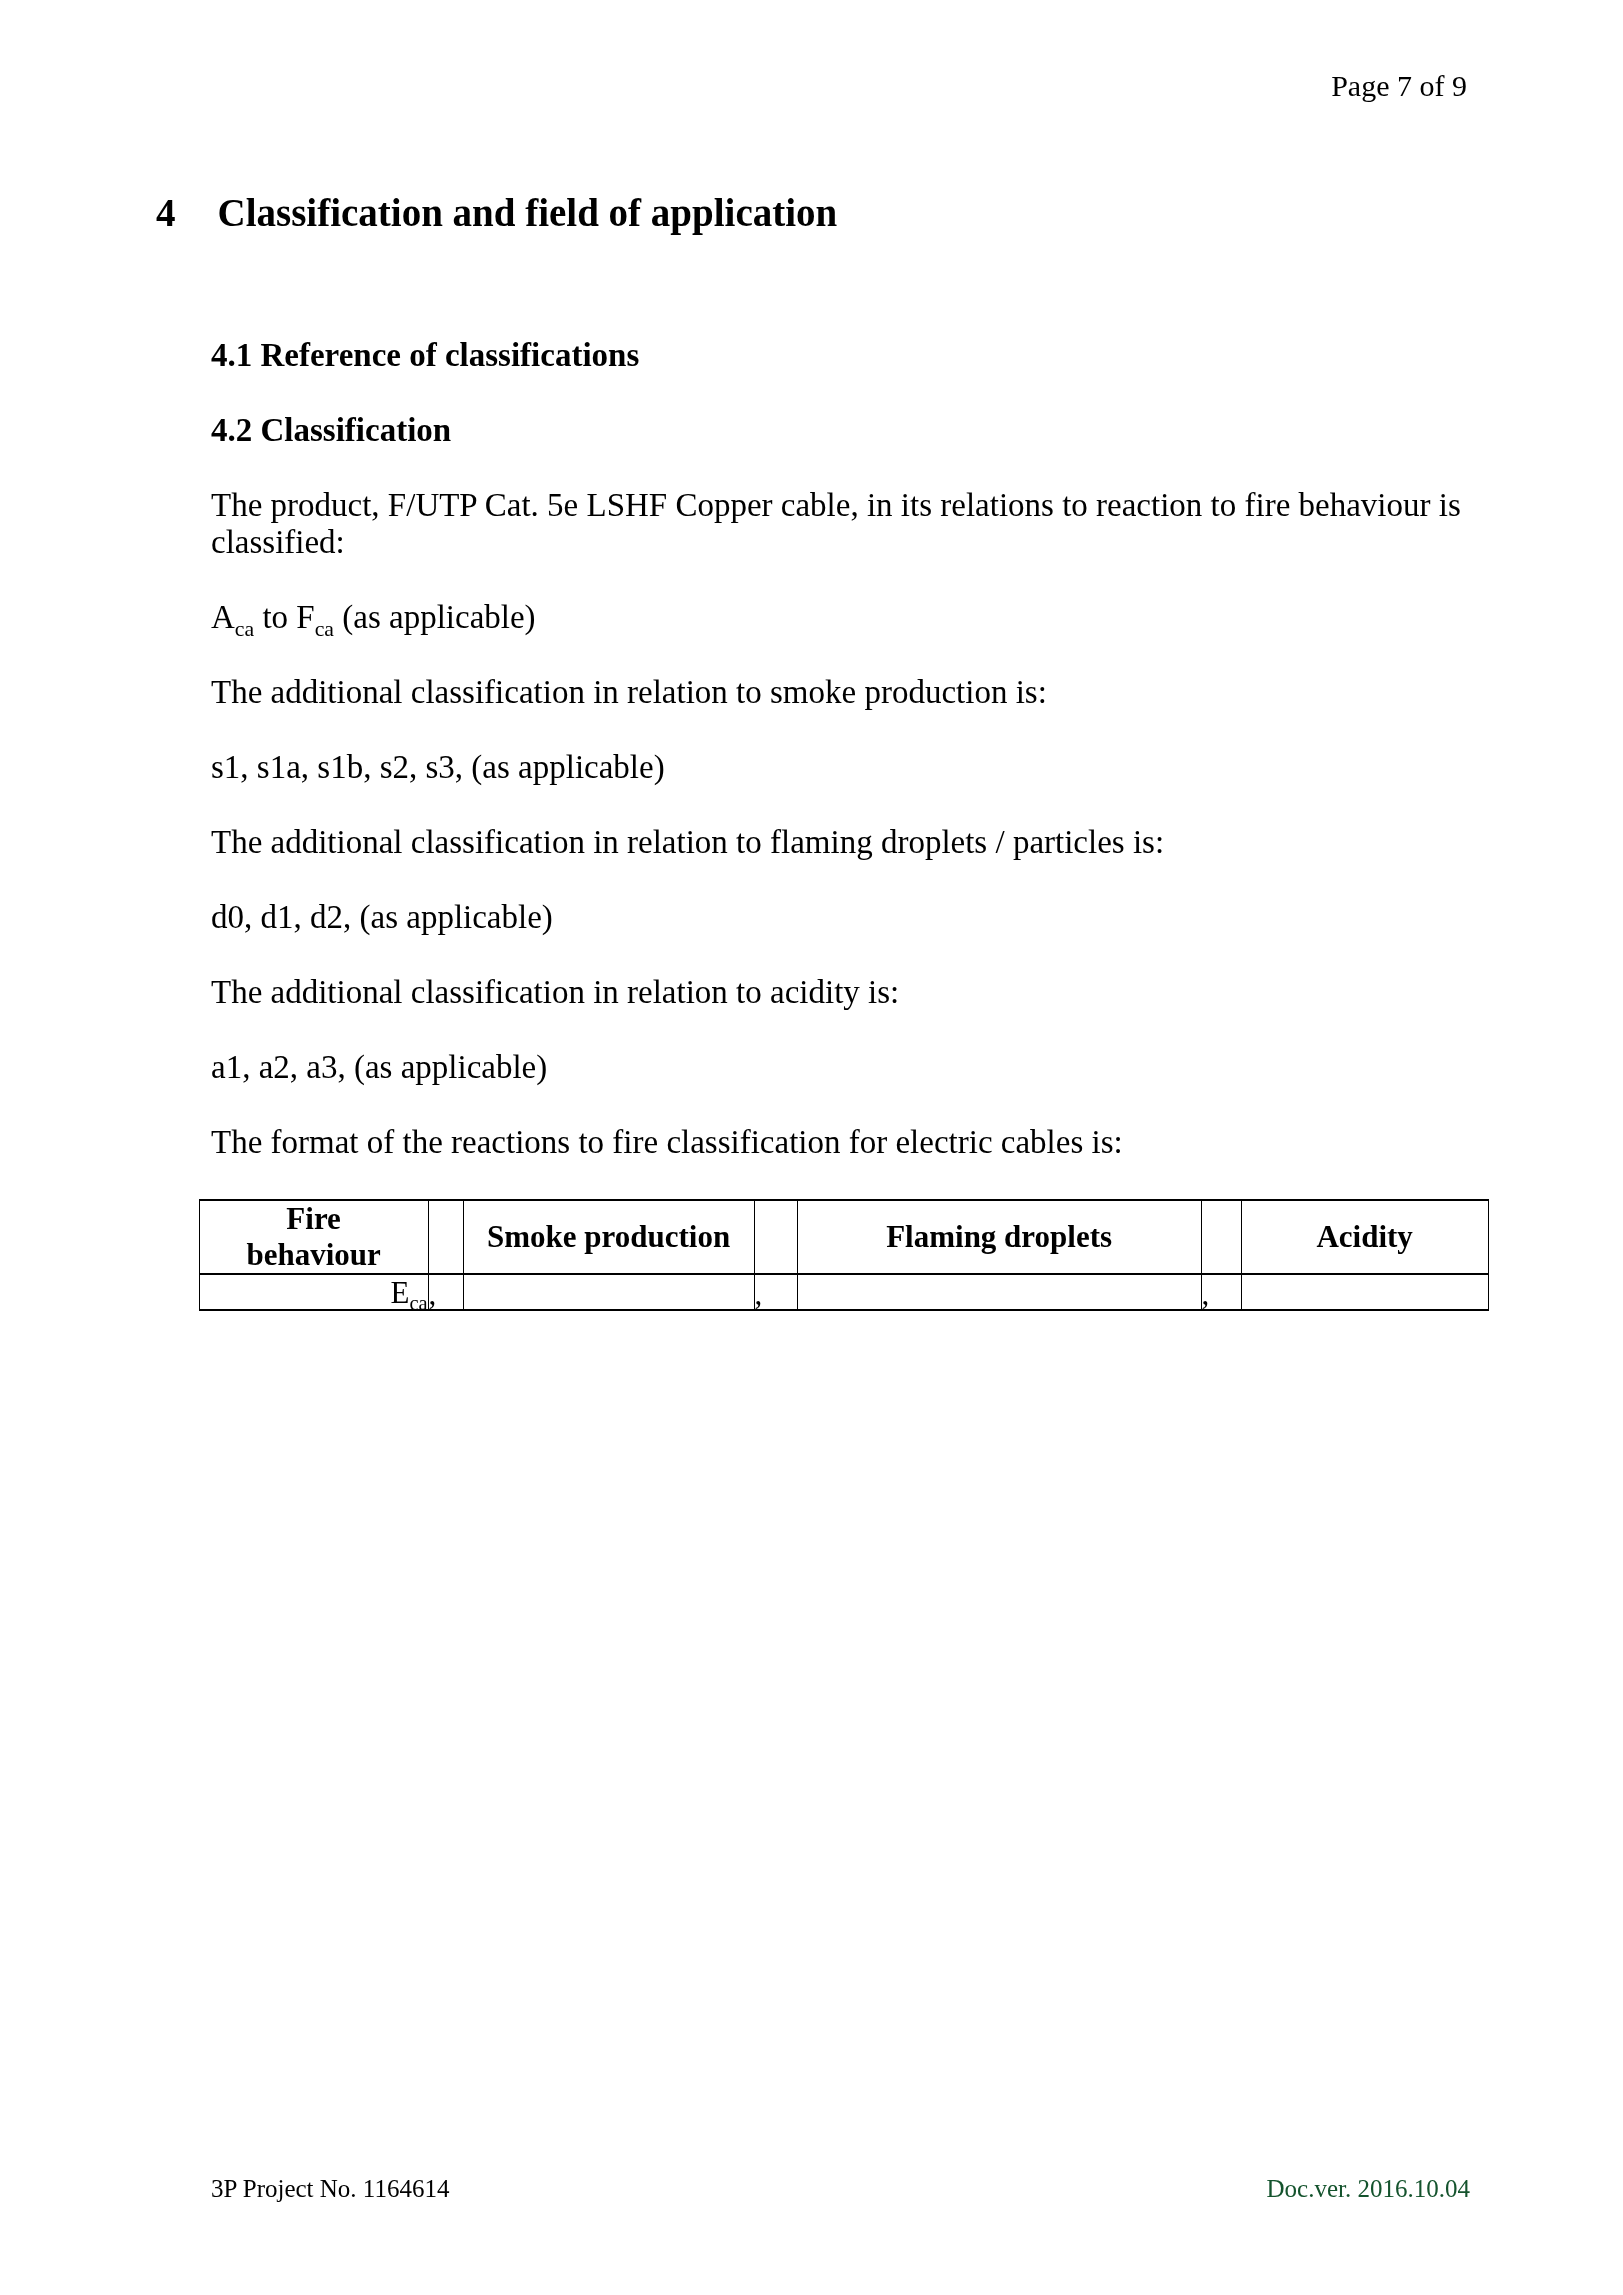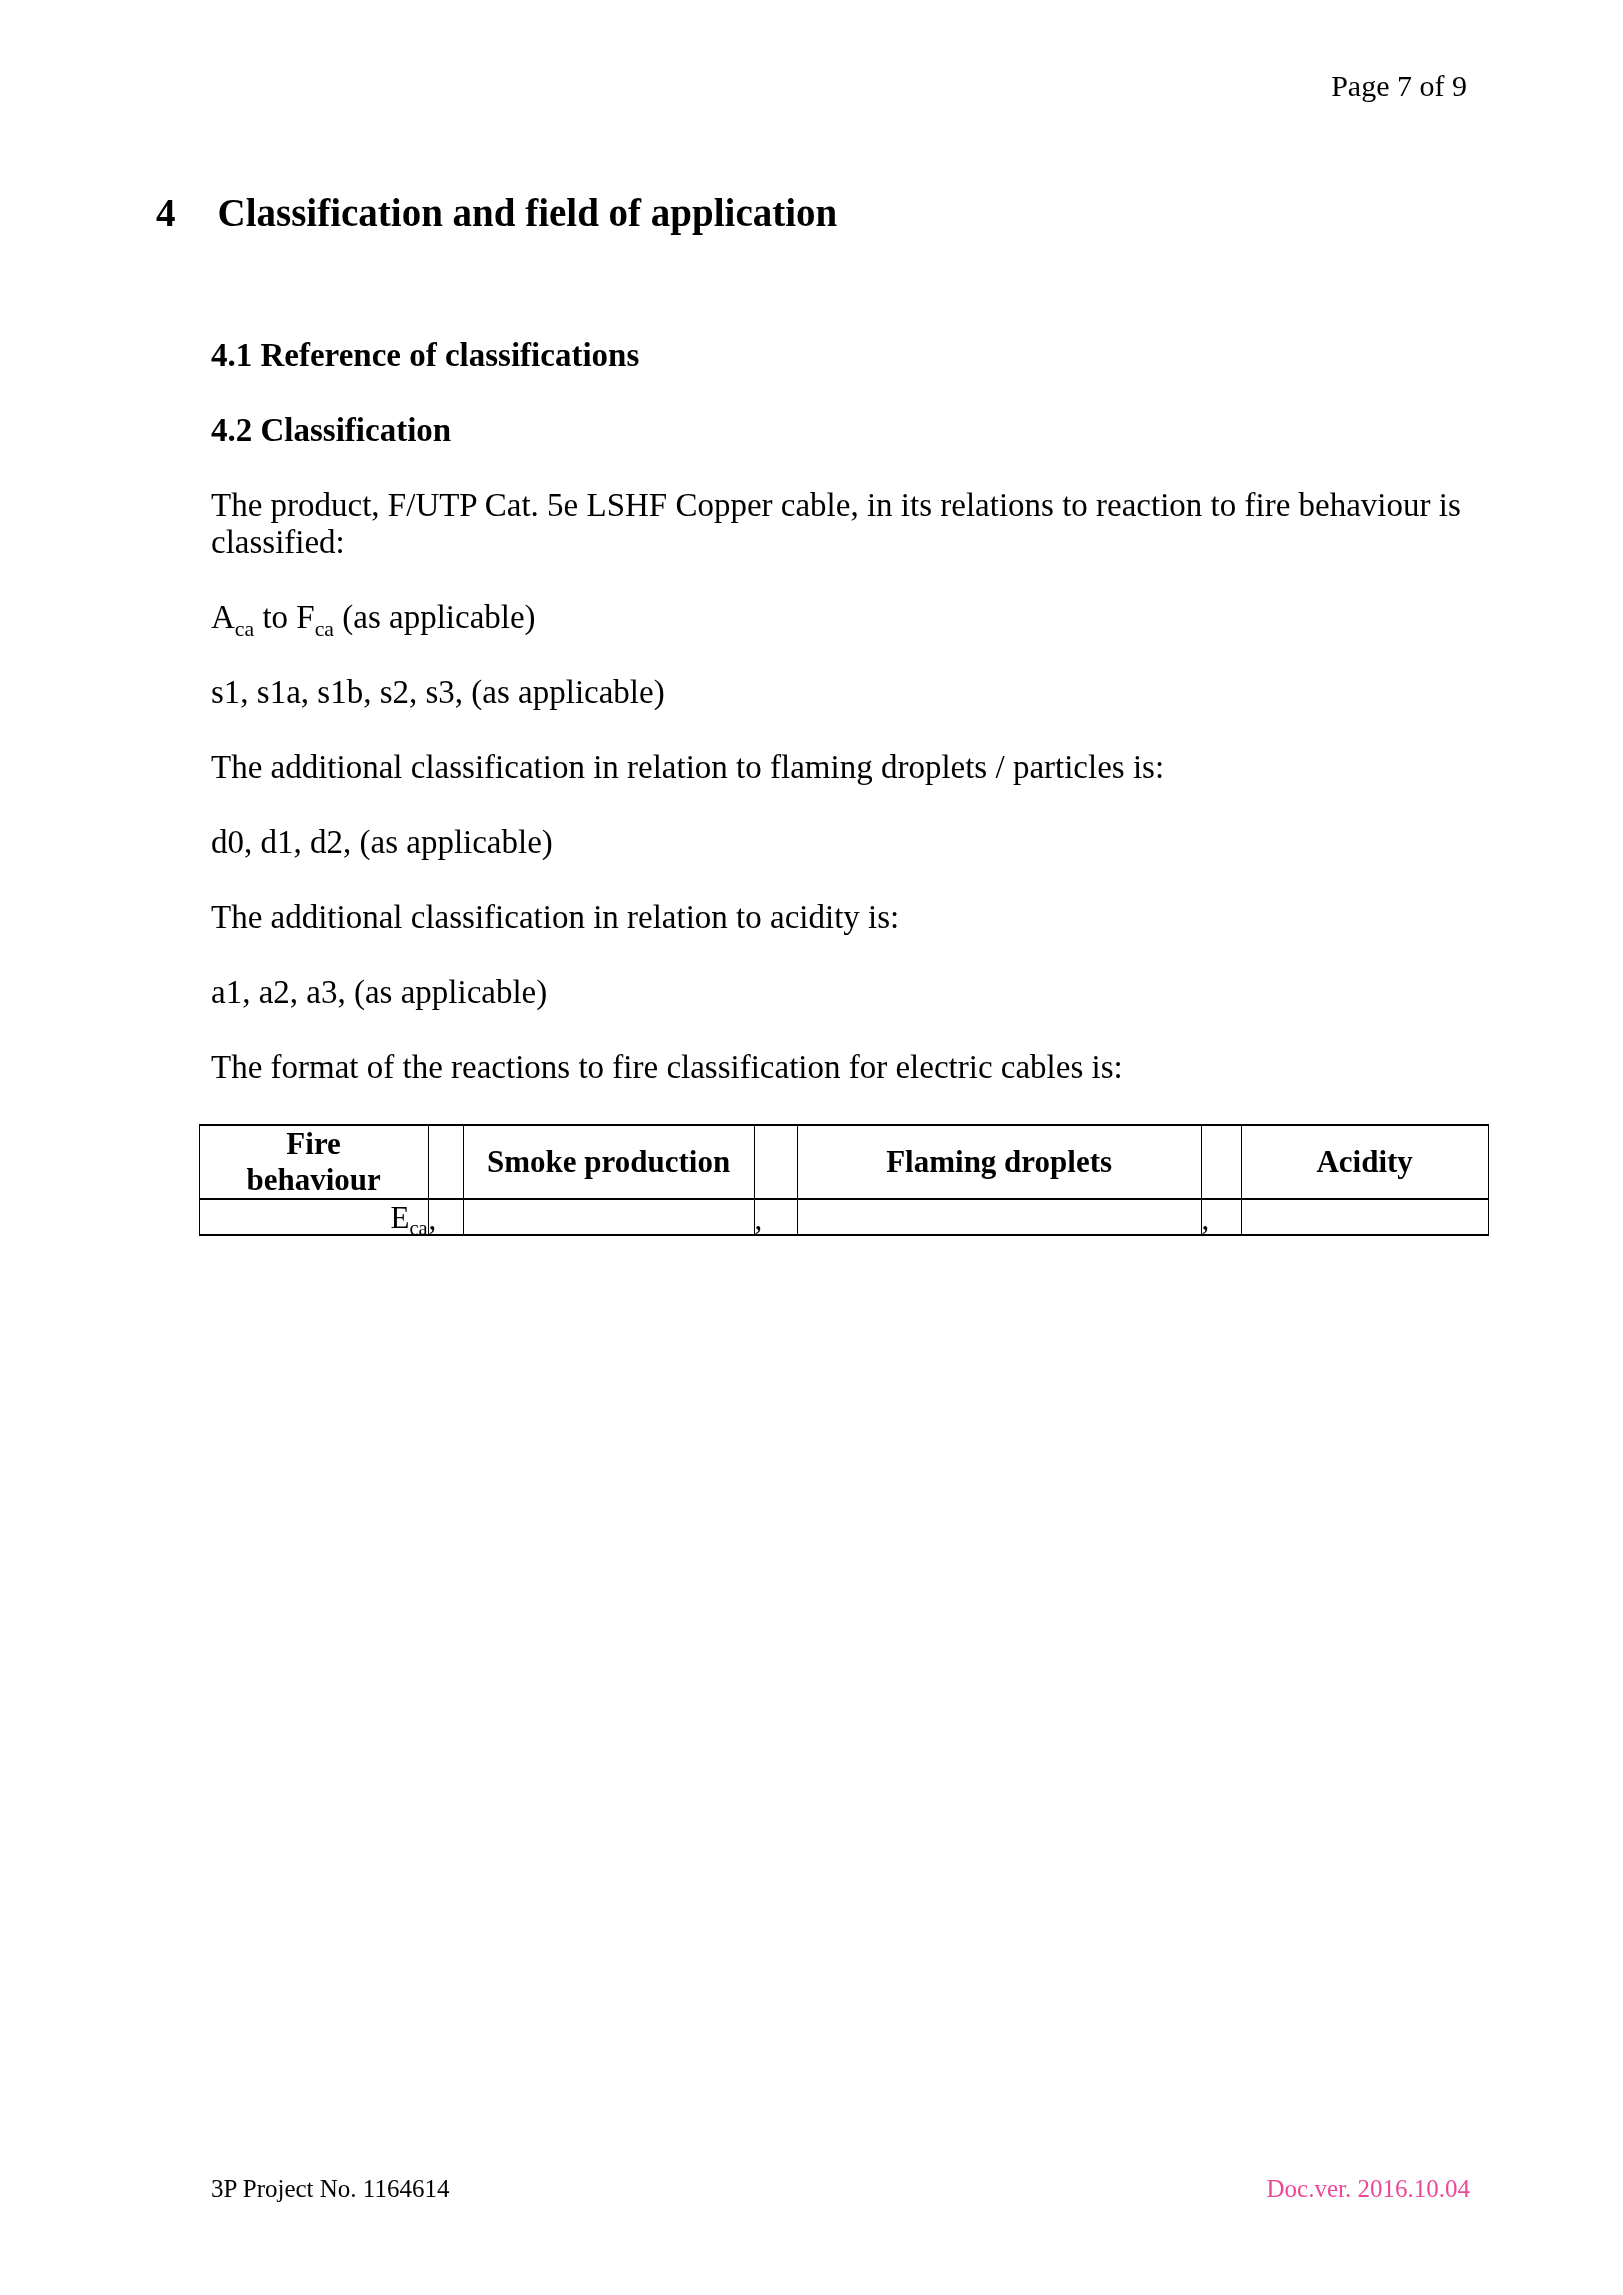--- a/index.html
+++ b/index.html
@@ -139,20 +139,21 @@
 
   <p class="bold">4.1 Reference of classifications</p>
 
 
   <p class="bold">4.2 Classification</p>
 
   <p>The product, F/UTP Cat. 5e LSHF Copper cable, in its relations to reaction to fire behaviour is classified:</p>
 
   <p><span>A</span><sub class="sscript">ca</sub><span> to F</span><sub class="sscript">ca</sub><span> (as applicable)</span></p>
 
+  <p>The additional classification in relation to smoke production is:</p>
 
   <p>s1, s1a, s1b, s2, s3, (as applicable)</p>
 
   <p>The additional classification in relation to flaming droplets / particles is:</p>
 
   <p>d0, d1, d2, (as applicable)</p>
 
   <p>The additional classification in relation to acidity is:</p>
 
   <p>a1, a2, a3, (as applicable)</p>
@@ -190,14 +191,14 @@
         <td class="value-cell"></td>
         <td class="comma-cell">,</td>
         <td class="value-cell"></td>
       </tr>
     </tbody>
   </table>
 
 </div>
 
 <div class="footer-project">3P Project No. 1164614</div>
-<div class="footer-docver" style="color: #ec4899; text-align: right;">Doc.ver. 2016.10.04</div>
+<div class="footer-docver" style="color: #14532d; text-align: right;">Doc.ver. 2016.10.04</div>
 
 
 </body></html>

